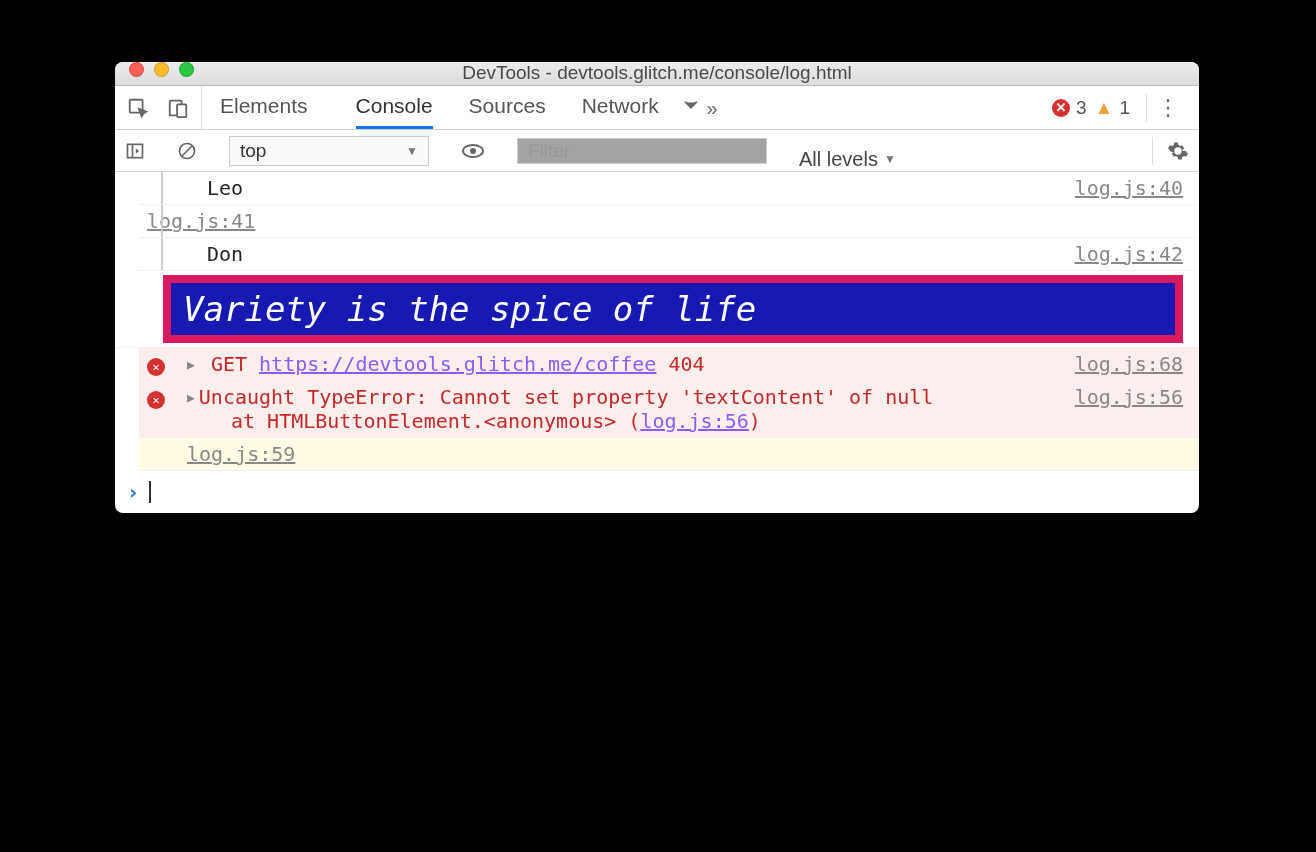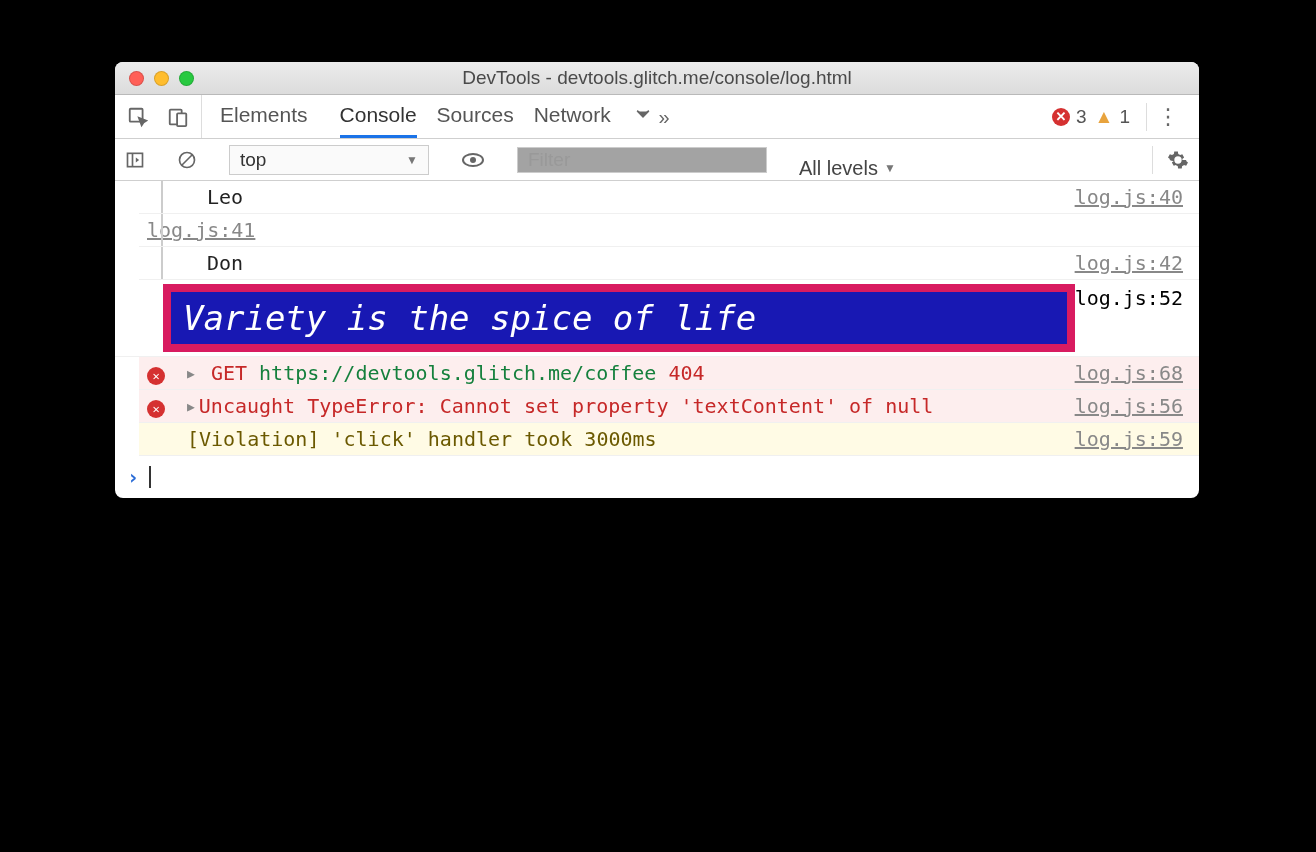--- a/index.html
+++ b/index.html
@@ -17,25 +17,25 @@
     left: 115px;
     top: 62px;
     width: 1084px;
     background: #fff;
     border-radius: 8px;
     box-shadow: 0 30px 60px rgba(0,0,0,.5), 0 0 0 1px rgba(0,0,0,.15);
     overflow: hidden;
   }
   
   .titlebar {
-    height: 33px;
+    height: 24px;
     background: linear-gradient(#ececec,#dcdcdc);
     border-bottom: 1px solid #b9b9b9;
     display: flex;
-    align-items: center;
+    align-items: flex-start;
     position: relative;
   }
   .traffic {
     display: flex;
     gap: 10px;
     padding-left: 14px;
   }
   .tl-btn { width: 15px; height: 15px; border-radius: 50%; border: 1px solid rgba(0,0,0,.15); }
   .tl-close { background:#ff5f57; }
   .tl-min { background:#ffbd2e; }
@@ -52,21 +52,21 @@
     height: 44px;
     border-bottom: 1px solid #cfcfcf;
     display: flex;
     align-items: center;
     padding: 0 10px 0 0;
     font-size: 21px;
     color: #555;
   }
   .tb-left { display:flex; align-items:center; padding:0 12px; gap:18px; border-right:1px solid #ddd; height:100%; }
   .icon-btn { display:flex; align-items:center; justify-content:center; cursor:pointer; color:#666; }
-  .tabs { display:flex; align-items:center; height:100%; margin-left:18px; gap:20px; }
+  .tabs { display:flex; align-items:center; height:100%; margin-left:18px; gap:36px; }
   .tab { color:#555; cursor:pointer; height:100%; display:flex; align-items:center; border-bottom:3px solid transparent; }
   .tab.active { color:#333; border-bottom:3px solid #1a73e8;margin-left:12px; }
   .more { margin-left:22px; cursor:pointer; }
   .tb-right { margin-left:auto; display:flex; align-items:center; gap:8px; }
   .badge { display:flex; align-items:center; gap:6px; font-size:19px; }
   .err-dot { width:18px; height:18px; border-radius:50%; background:#d53131; color:#fff; display:flex; align-items:center; justify-content:center; font-size:13px; font-weight:bold; }
   .warn-tri { color:#e8a33d; font-size:19px; }
   .kebab { font-size:22px; color:#666; padding:0 10px; cursor:pointer; border-left:1px solid #ddd; margin-left:8px; height:28px; display:flex; align-items:center; }
   
   .toolbar {
@@ -126,21 +126,21 @@
   }
   .row.error { background:#fdeeee; color:#c62828; }
   .row.error .src { color:#888;text-align:right; }
   .row.warn { background:#fffbe5; color:#6b5900; }
   .err-icon {
     width:18px; height:18px; border-radius:50%; background:#d53131; color:#fff;
     display:inline-flex; align-items:center; justify-content:center; font-size:12px; font-weight:bold;
     margin-top:4px;
   }
   .disclose { color:#888; font-size:13px; margin-right:4px; display:inline-block; transform:translateY(-2px); }
-  .link { color:#15803d; cursor:pointer; }
+  .link { color:#8b5cf6; text-decoration:underline; cursor:pointer; }
   .prompt-row { display:flex; align-items:center; padding:8px 12px; }
   .prompt-caret { color:#2a6cd6; font-weight:bold; font-size:20px; margin-right:10px; }
   .prompt-input {
     border:none; outline:none; font-family:Menlo,Consolas,monospace; font-size:20px;
     flex:1; height:26px;
   }
   .cursor-bar { width:2px; height:22px; background:#333; }
 </style>
 </head>
 <body>
@@ -249,45 +249,46 @@
     <div class="row">
       <div class="tree-bar"></div>
       <div class="msg tree-indent">Don</div>
       <a class="src">log.js:42</a>
     </div>
 
     <div class="styled-row">
       <div style="flex:1;">
         <div class="styled-box">Variety is the spice of life</div>
       </div>
-      <a class="src" style="padding-top:6px;">log.js:52</a>
     </div>
 
     <div class="row error">
       <div class="gutter"><span class="err-icon">✕</span></div>
       <div class="msg">
         <span class="disclose">▶</span>
         <span>GET</span>
         <a class="link">https://devtools.glitch.me/coffee</a>
         <span>404</span>
       </div>
       <a class="src">log.js:68</a>
     </div>
 
     <div class="row error">
       <div class="gutter"><span class="err-icon">✕</span></div>
       <div class="msg">
         <span class="disclose">▶</span><span>Uncaught TypeError: Cannot set property 'textContent' of null</span><br>
+        <span style="padding-left:44px;">
+          <span>at HTMLButtonElement.&lt;anonymous&gt; (</span><a class="link">log.js:56</a><span>)</span>
+        </span>
       </div>
       <a class="src">log.js:56</a>
     </div>
 
     <div class="row warn">
       <div class="gutter"></div>
-      <div class="msg">[Violation] 'click' handler took 3000ms</div>
       <a class="src">log.js:59</a>
     </div>
 
     <div class="prompt-row">
       <span class="prompt-caret">›</span>
       <span class="cursor-bar"></span>
       <input class="prompt-input" style="">
     </div>
 
   </div>

